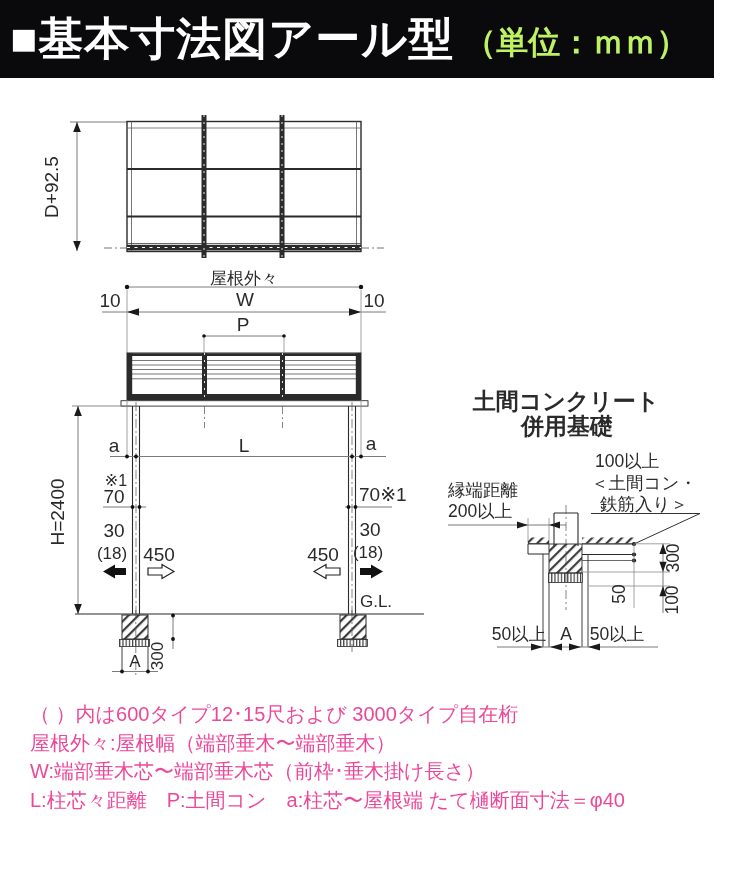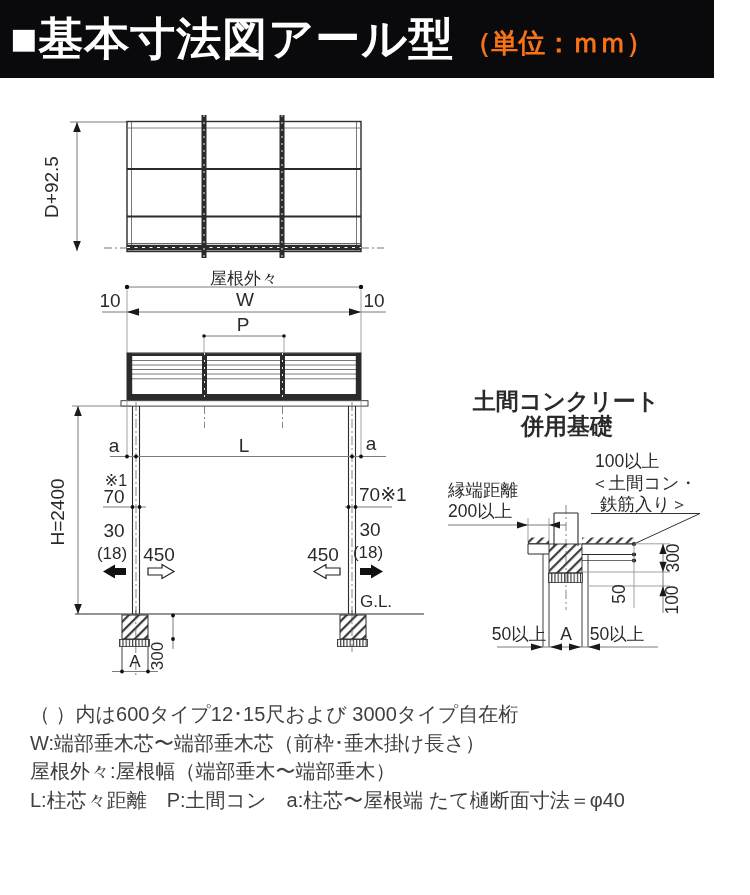--- a/index.html
+++ b/index.html
@@ -1,29 +1,29 @@
 <!DOCTYPE html>
 <html><head>
 <meta charset="utf-8">
 <style>
   html,body{margin:0;padding:0;}
   body{width:750px;height:895px;position:relative;background:#ffffff;overflow:hidden;
        font-family:"Liberation Sans","DejaVu Sans",sans-serif;}
   .header{position:absolute;left:0;top:0;width:714px;height:78px;background:#0a0a0c;
           display:flex;align-items:center;gap:10px;padding-left:10px;box-sizing:border-box;}
   .header .title{color:#fff;font-size:45px;font-weight:bold;letter-spacing:1px;white-space:nowrap;}
-  .header .unit{color:#f97316;font-size:27px;font-weight:bold;margin-top:8px;white-space:nowrap;}
+  .header .unit{color:#bef264;font-size:32px;font-weight:bold;margin-top:8px;white-space:nowrap;}
   svg{position:absolute;left:0;top:0;}
   svg text{font-family:"Liberation Sans","DejaVu Sans",sans-serif;fill:#2a2a2a;}
   .lbl{font-size:19px;}
   .lblS{font-size:16px;}
   .lblM{font-size:17px;}
   .lblD{font-size:17.5px;}
   .dtitle{font-size:23px;font-weight:bold;}
-  .notes{position:absolute;left:30px;top:700px;width:700px;color:#404040;
+  .notes{position:absolute;left:30px;top:700px;width:700px;color:#ec4899;
          font-size:20px;line-height:28.5px;white-space:nowrap;}
   .notes .indent{padding-left:32px;}
 </style>
 </head>
 <body>
 
 <div class="header">
   <span class="title">■基本寸法図アール型</span>
   <span class="unit">（単位：ｍｍ）</span>
 </div>
@@ -232,16 +232,16 @@
     <line x1="497" y1="647" x2="658" y2="647" stroke="#7a7a7a" stroke-width="1"></line>
     <polygon points="543,647 531,643.5 531,650.5" fill="#1a1a1a"></polygon>
     <polygon points="550,647 562,643.5 562,650.5" fill="#1a1a1a"></polygon>
     <polygon points="581,647 569,643.5 569,650.5" fill="#1a1a1a"></polygon>
     <polygon points="588,647 600,643.5 600,650.5" fill="#1a1a1a"></polygon>
   </g>
 </svg>
 
 <div class="notes">
   <div>（ ）内は600タイプ12･15尺および 3000タイプ自在桁</div>
+  <div>屋根外々:屋根幅（端部垂木〜端部垂木）</div>
   <div>W:端部垂木芯〜端部垂木芯（前枠･垂木掛け長さ）</div>
-  <div>屋根外々:屋根幅（端部垂木〜端部垂木）</div>
   <div>L:柱芯々距離　P:土間コン　a:柱芯〜屋根端  たて樋断面寸法＝φ40</div>
 </div>
 
 </body></html>

